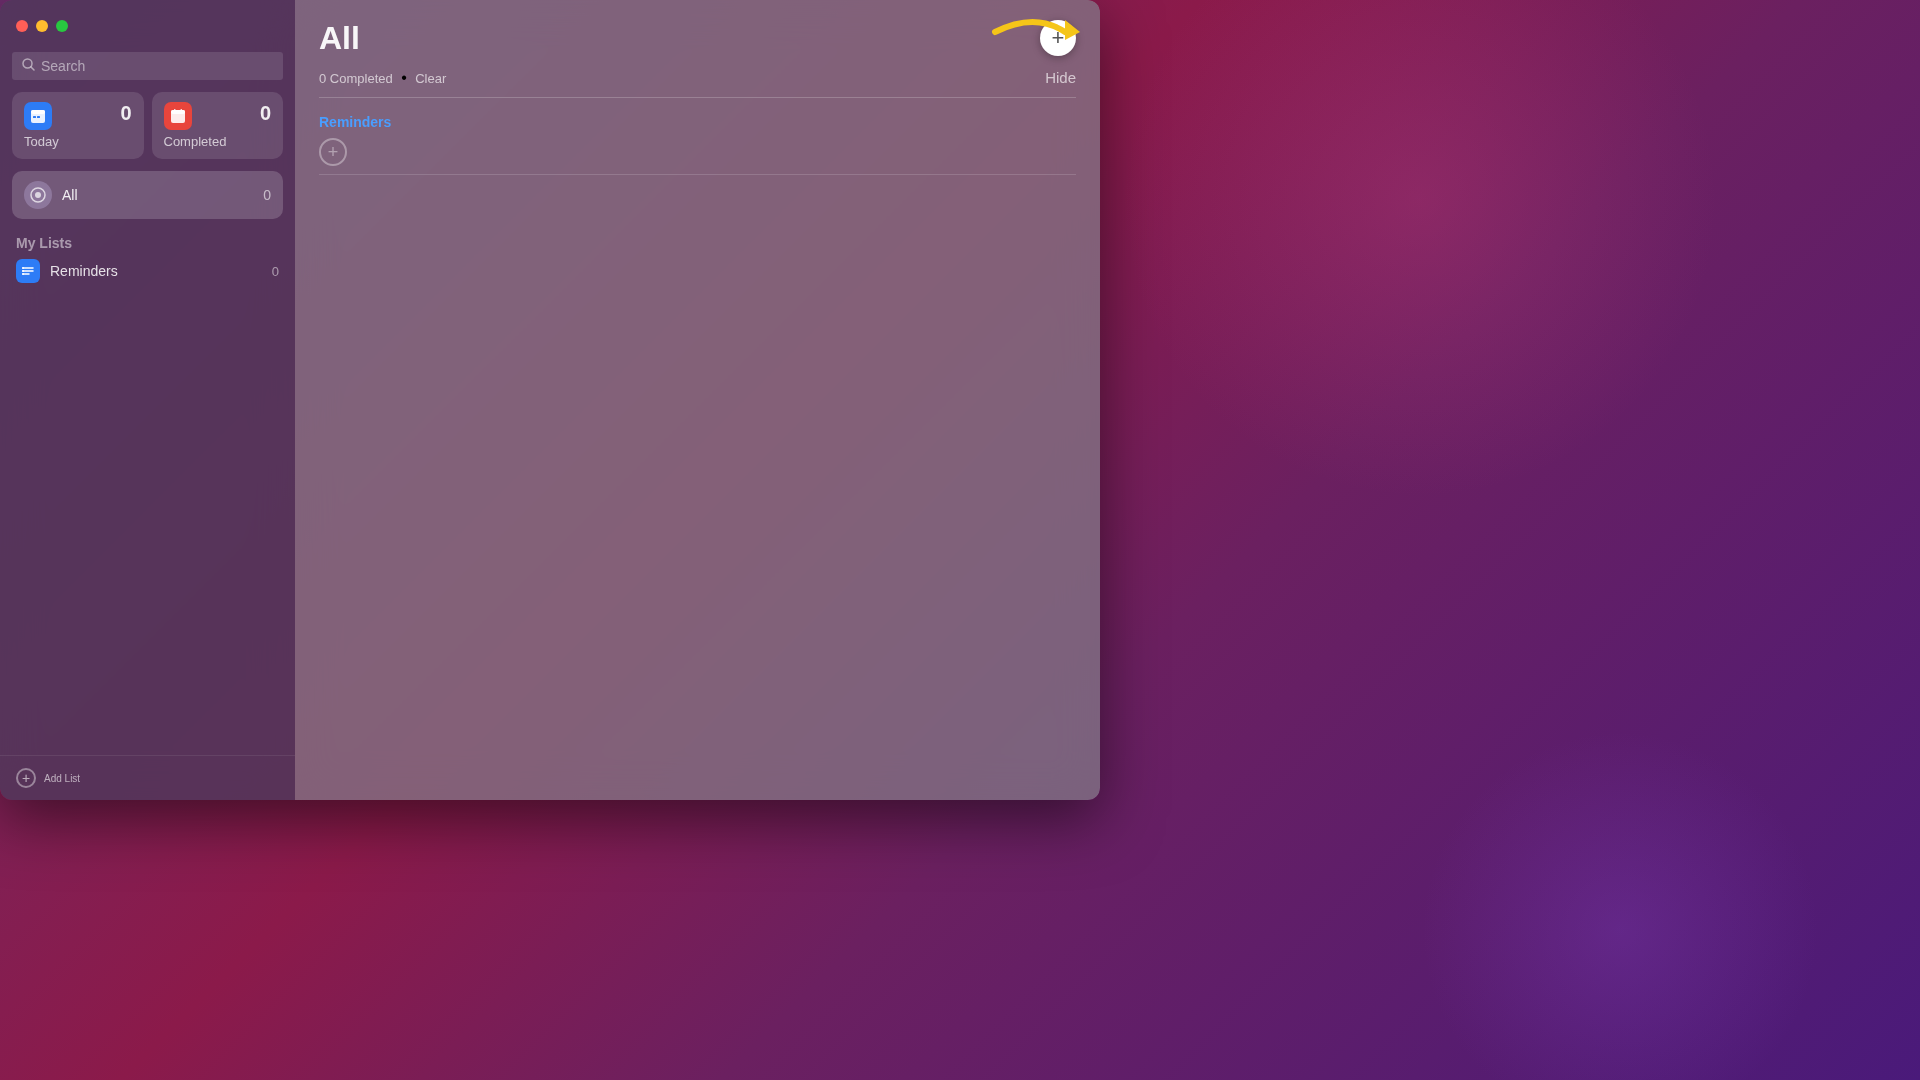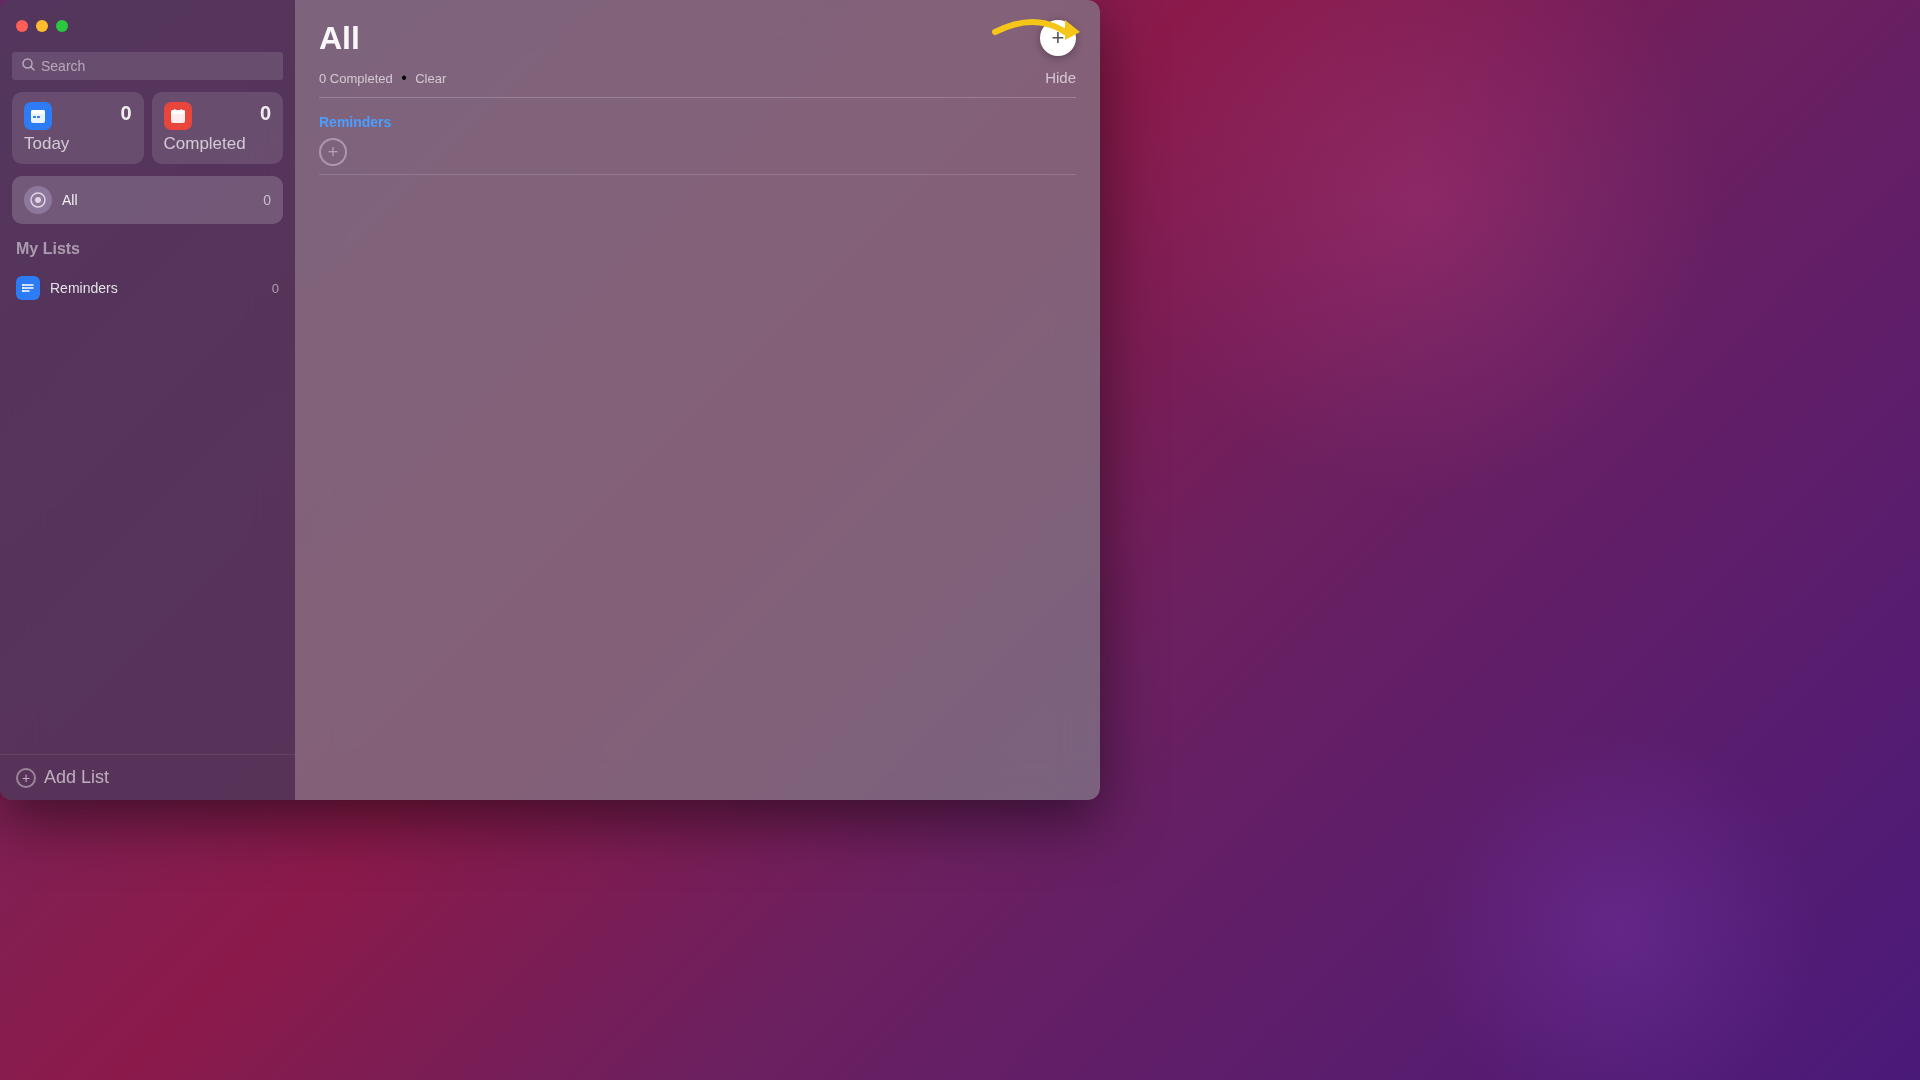--- a/index.html
+++ b/index.html
@@ -136,21 +136,21 @@
       background: #e8453c;
     }
 
     .smart-card-count {
       font-size: 20px;
       font-weight: 600;
       color: rgba(255,255,255,0.9);
     }
 
     .smart-card-label {
-      font-size: 17px;
+      font-size: 13px;
       color: rgba(255,255,255,0.7);
       font-weight: 500;
     }
 
     
     .all-item {
       margin: 0 12px 8px 12px;
       background: rgba(255,255,255,0.18);
       border-radius: 10px;
       padding: 10px 12px;
@@ -184,24 +184,24 @@
       color: rgba(255,255,255,0.6);
     }
 
     
     .my-lists-section {
       padding: 8px 12px 0 12px;
       flex: 1;
     }
 
     .my-lists-header {
-      font-size: 16px;
+      font-size: 14px;
       font-weight: 600;
       color: rgba(255,255,255,0.5);
-      margin-bottom: 10px;
+      margin-bottom: 0;
       padding-left: 4px;
     }
 
     .list-item {
       display: flex;
       align-items: center;
       gap: 10px;
       padding: 8px 4px;
       border-radius: 8px;
       cursor: pointer;
@@ -247,21 +247,21 @@
       border: 2px solid rgba(255,255,255,0.4);
       display: flex;
       align-items: center;
       justify-content: center;
       font-size: 14px;
       color: rgba(255,255,255,0.6);
       line-height: 1;
     }
 
     .add-list-label {
-      font-size: 18px;
+      font-size: 10px;
       color: rgba(255,255,255,0.6);
     }
 
     
     .main-content {
       flex: 1;
       background: rgba(130, 120, 135, 0.75);
       backdrop-filter: blur(20px);
       display: flex;
       flex-direction: column;

